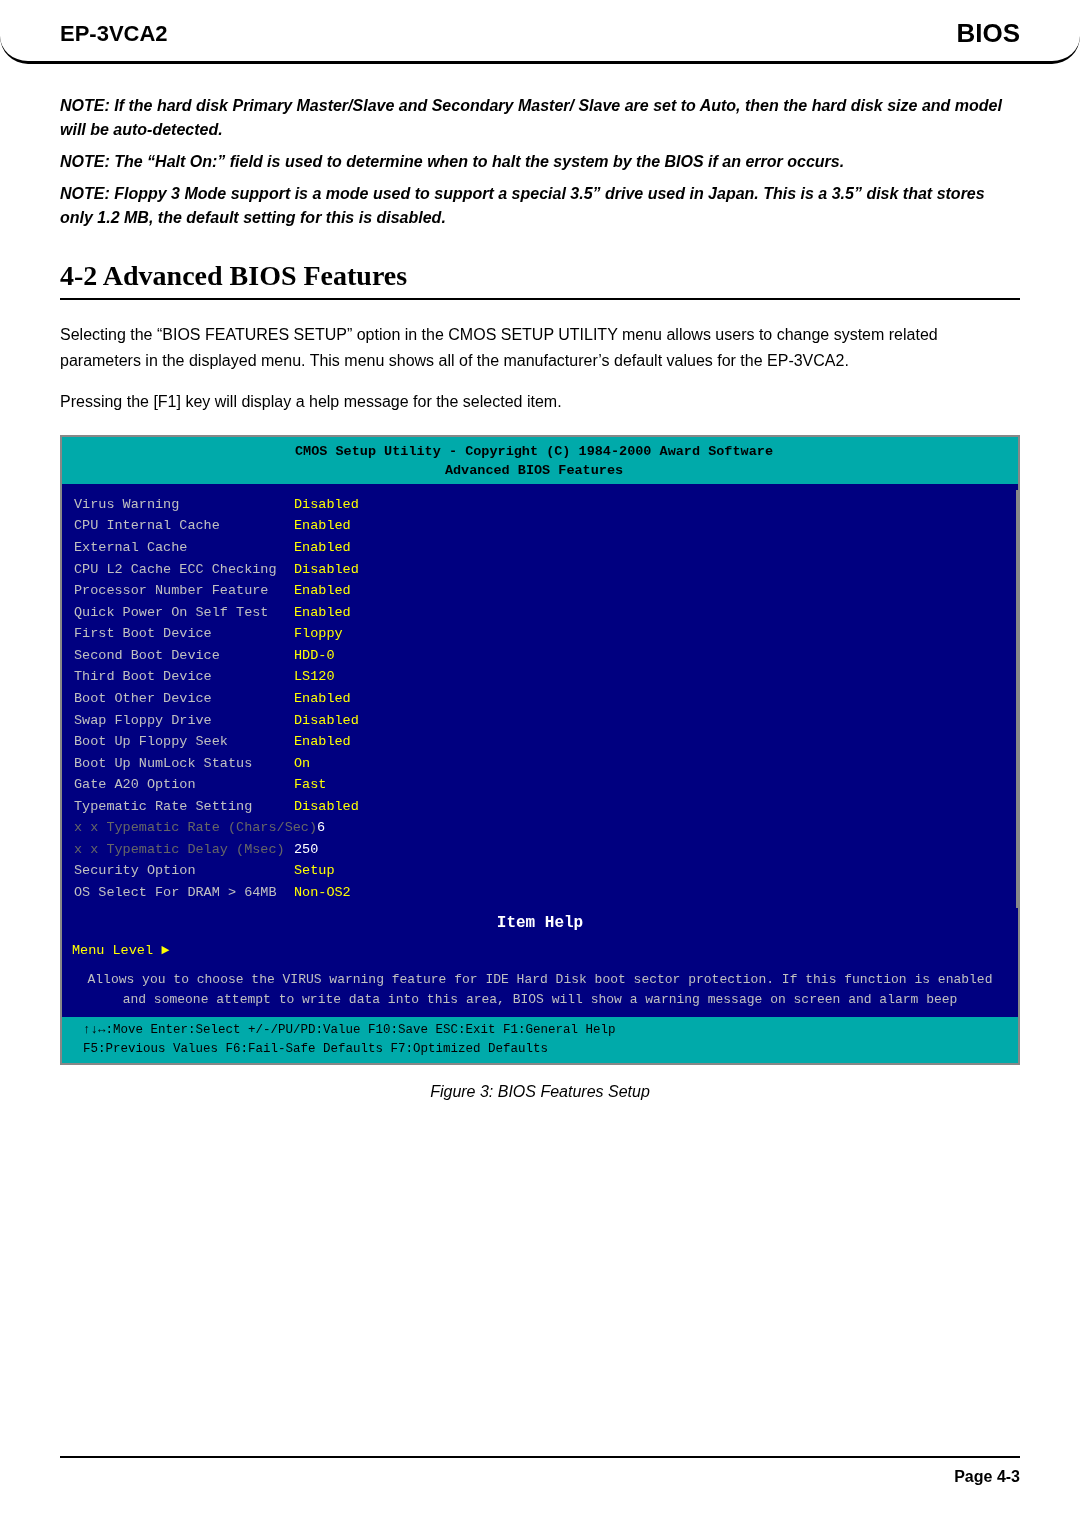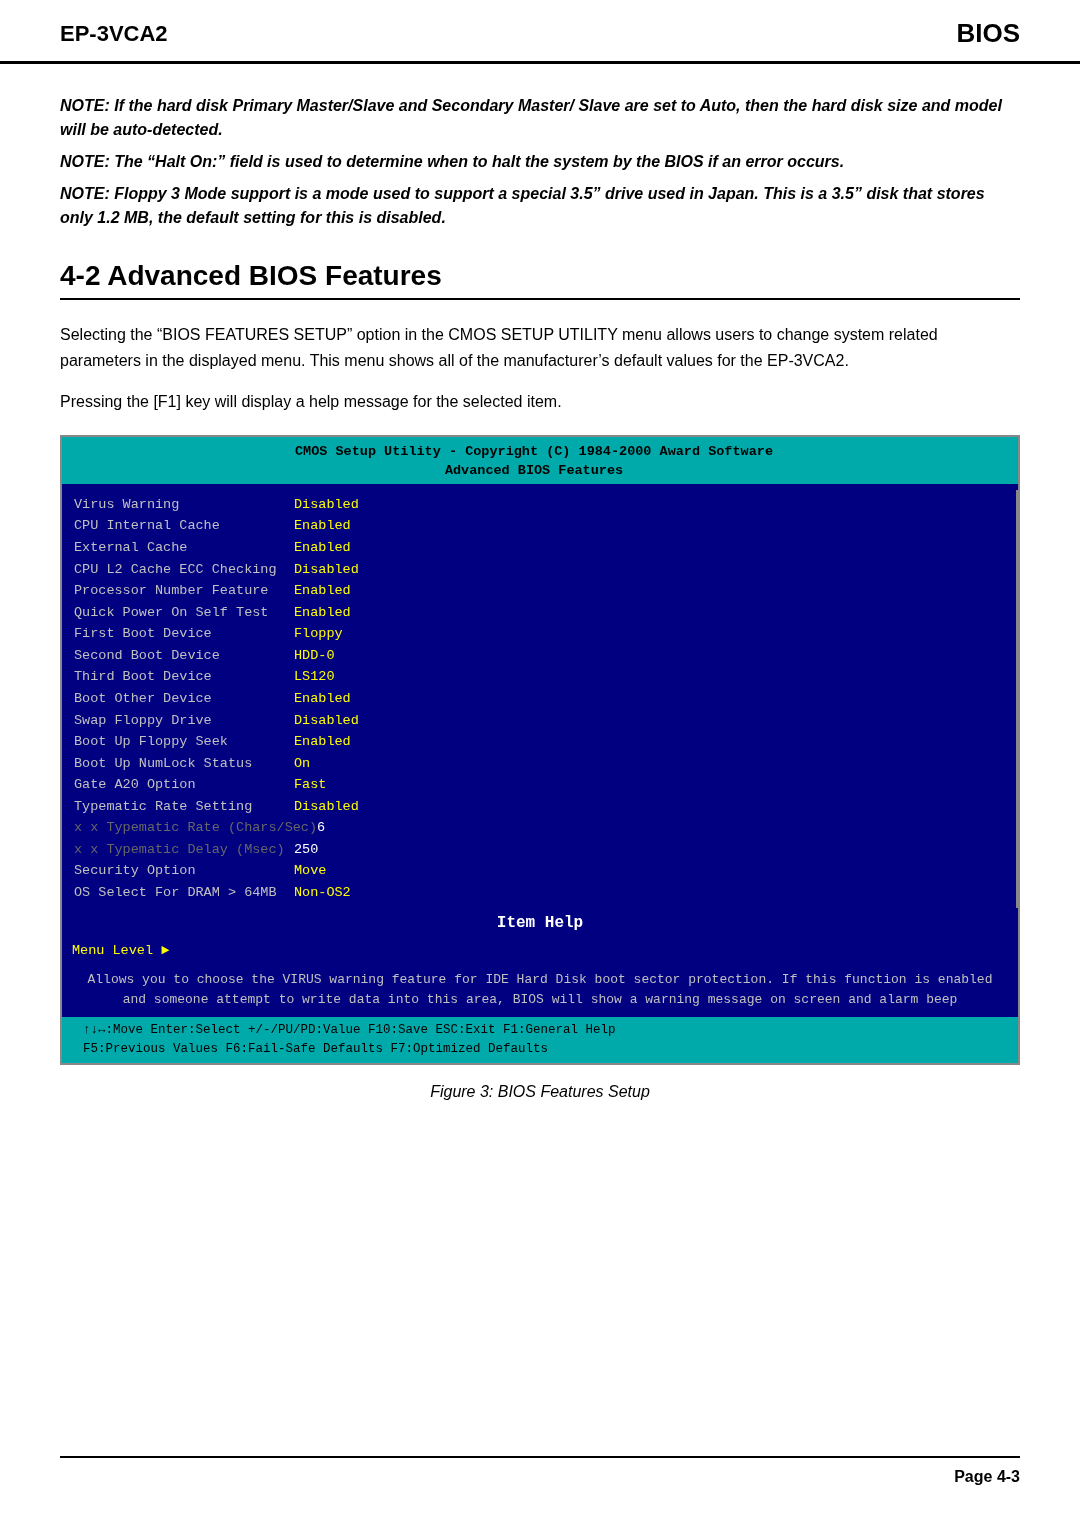--- a/index.html
+++ b/index.html
@@ -20,20 +20,21 @@
     }
 
     
     .header {
       display: flex;
       justify-content: space-between;
       align-items: center;
       padding: 18px 60px 12px 60px;
       border-bottom: 3px solid #000;
       margin-bottom: 0;
+      border-radius: 28px;
     }
     .header-left {
       font-size: 22px;
       font-weight: bold;
       font-family: Arial, sans-serif;
     }
     .header-right {
       font-size: 26px;
       font-weight: bold;
       font-family: Arial, sans-serif;
@@ -54,21 +55,21 @@
       font-size: 16px;
       line-height: 1.5;
       margin-bottom: 8px;
       font-family: Arial, sans-serif;
     }
 
     
     .section-heading {
       font-size: 28px;
       font-weight: bold;
-      font-family: Liberation Sans, sans-serif;
+      font-family: Liberation Serif, serif;
       border-bottom: 2px solid #000;
       padding-bottom: 6px;
       margin-bottom: 22px;
       margin-top: 8px;
     }
 
     
     .body-text {
       font-size: 16px;
       line-height: 1.6;
@@ -307,21 +308,21 @@
                 <div class="bios-row">
                   <span class="bios-label dim">x x Typematic Rate (Chars/Sec)</span>
                   <span class="bios-value white">6</span>
                 </div>
                 <div class="bios-row">
                   <span class="bios-label dim">x x Typematic Delay (Msec)</span>
                   <span class="bios-value white">250</span>
                 </div>
                 <div class="bios-row">
                   <span class="bios-label">Security Option</span>
-                  <span class="bios-value yellow">Move</span>
+                  <span class="bios-value yellow">Setup</span>
                 </div>
                 <div class="bios-row">
                   <span class="bios-label">OS Select For DRAM &gt; 64MB</span>
                   <span class="bios-value yellow">Non-OS2</span>
                 </div>
               </div>
           </div>
 
           <div class="bios-right">
             <div class="bios-item-help-title">Item Help</div>

